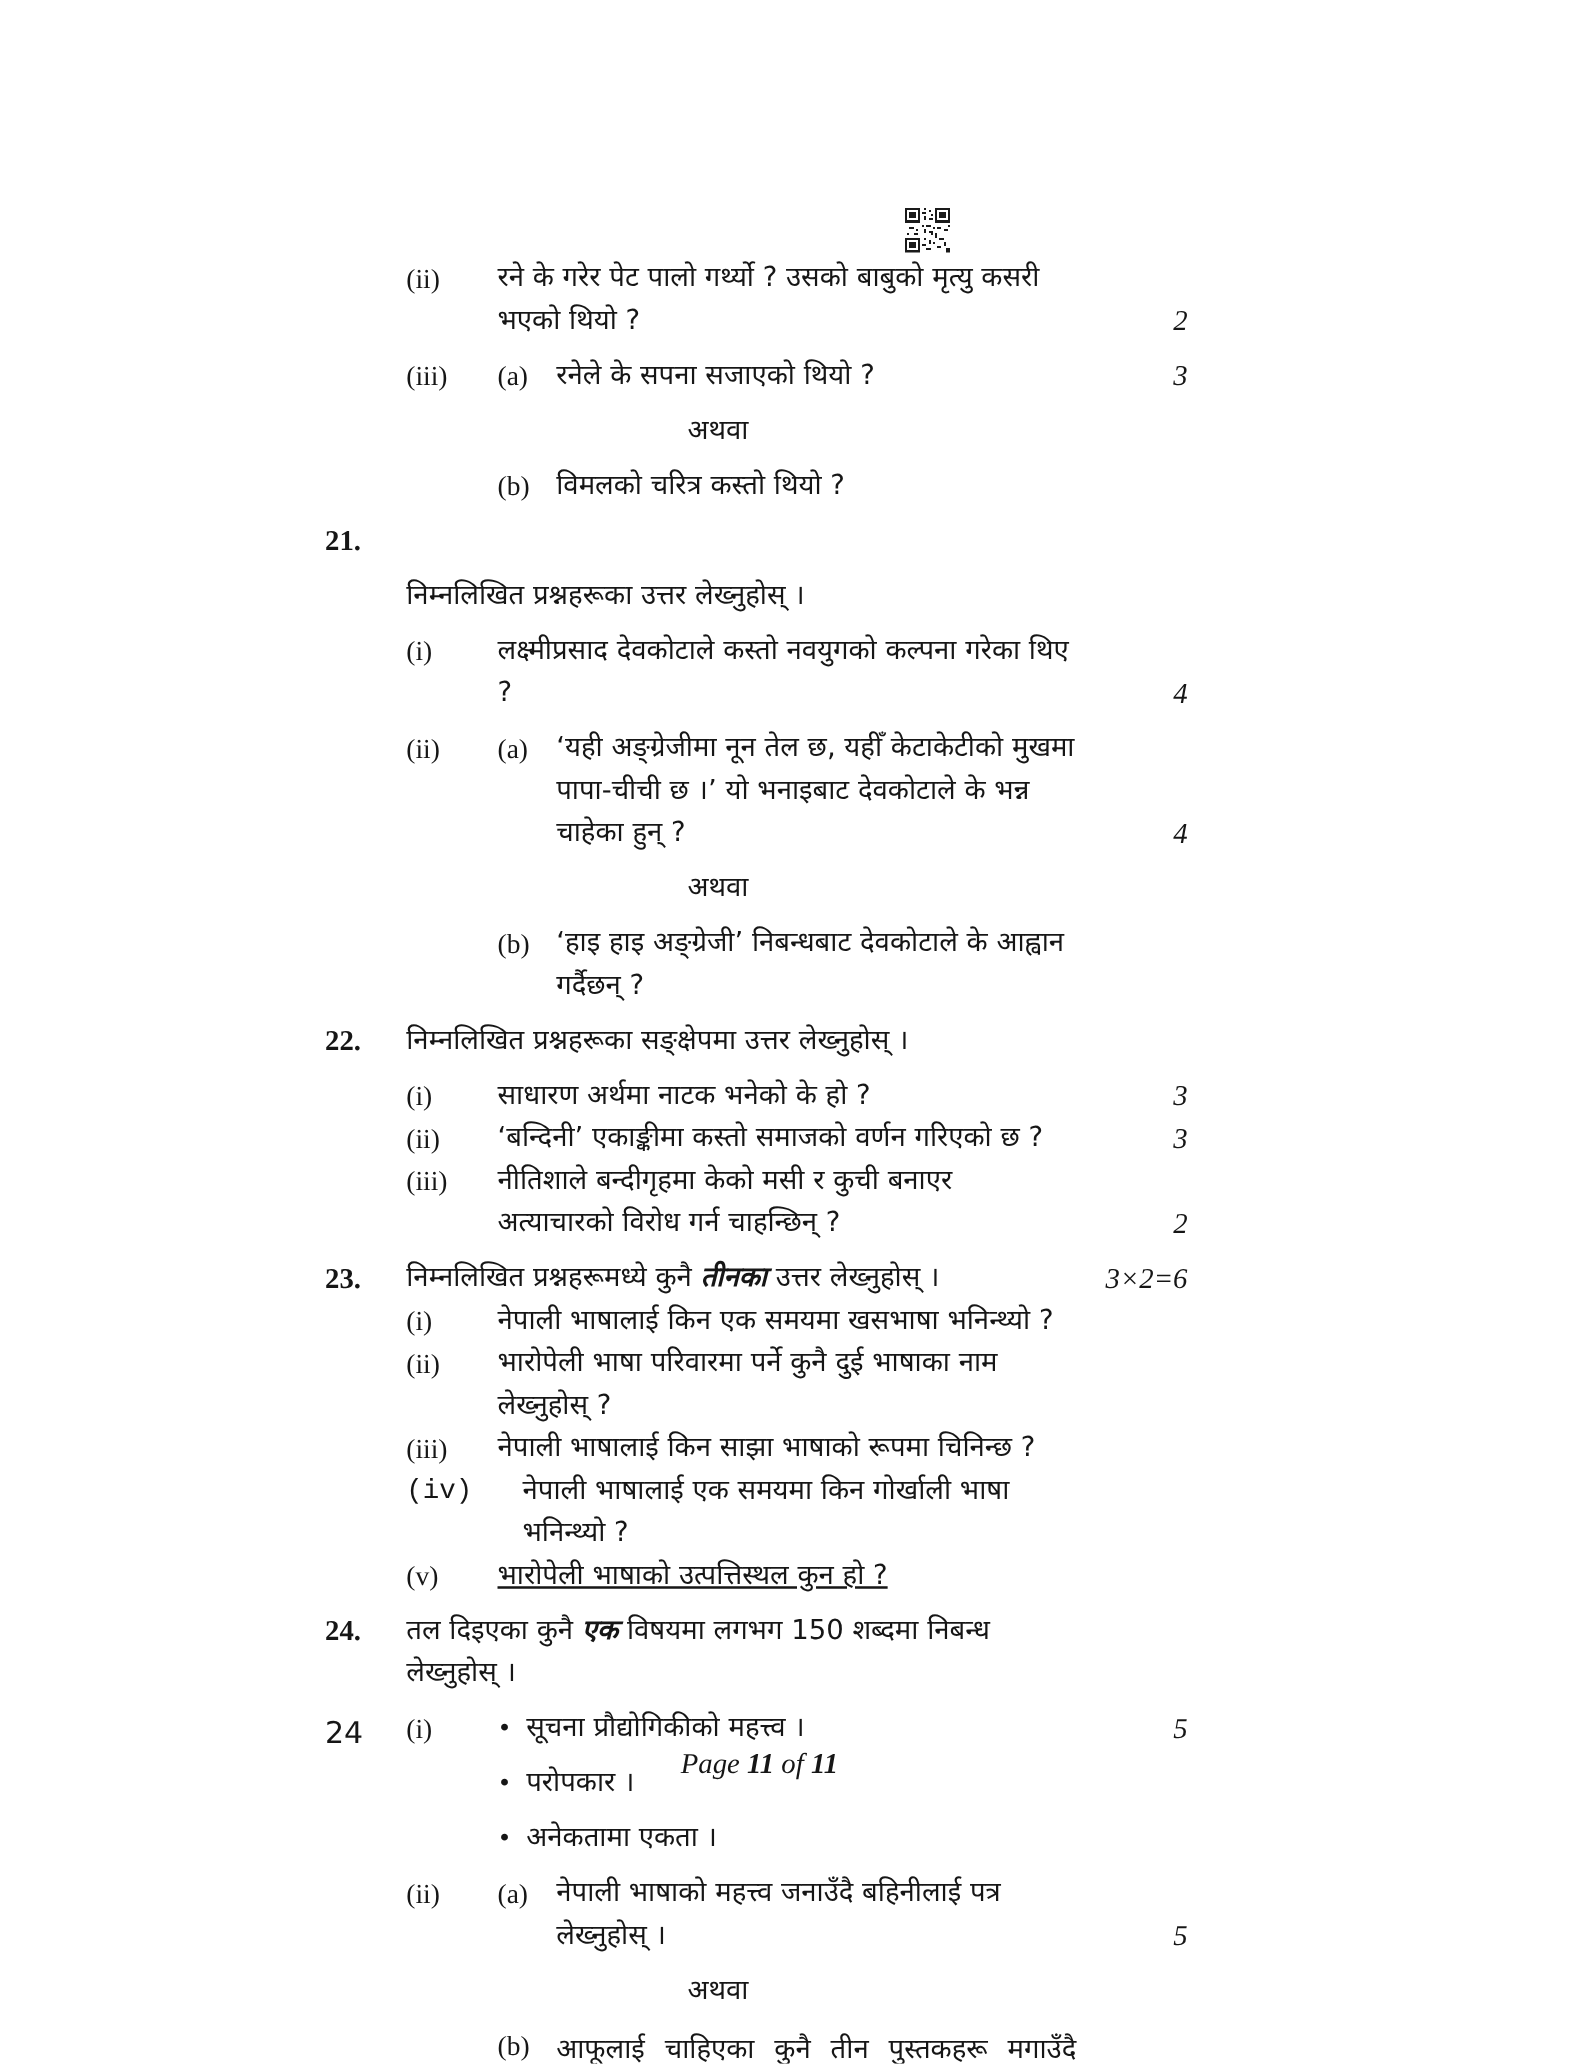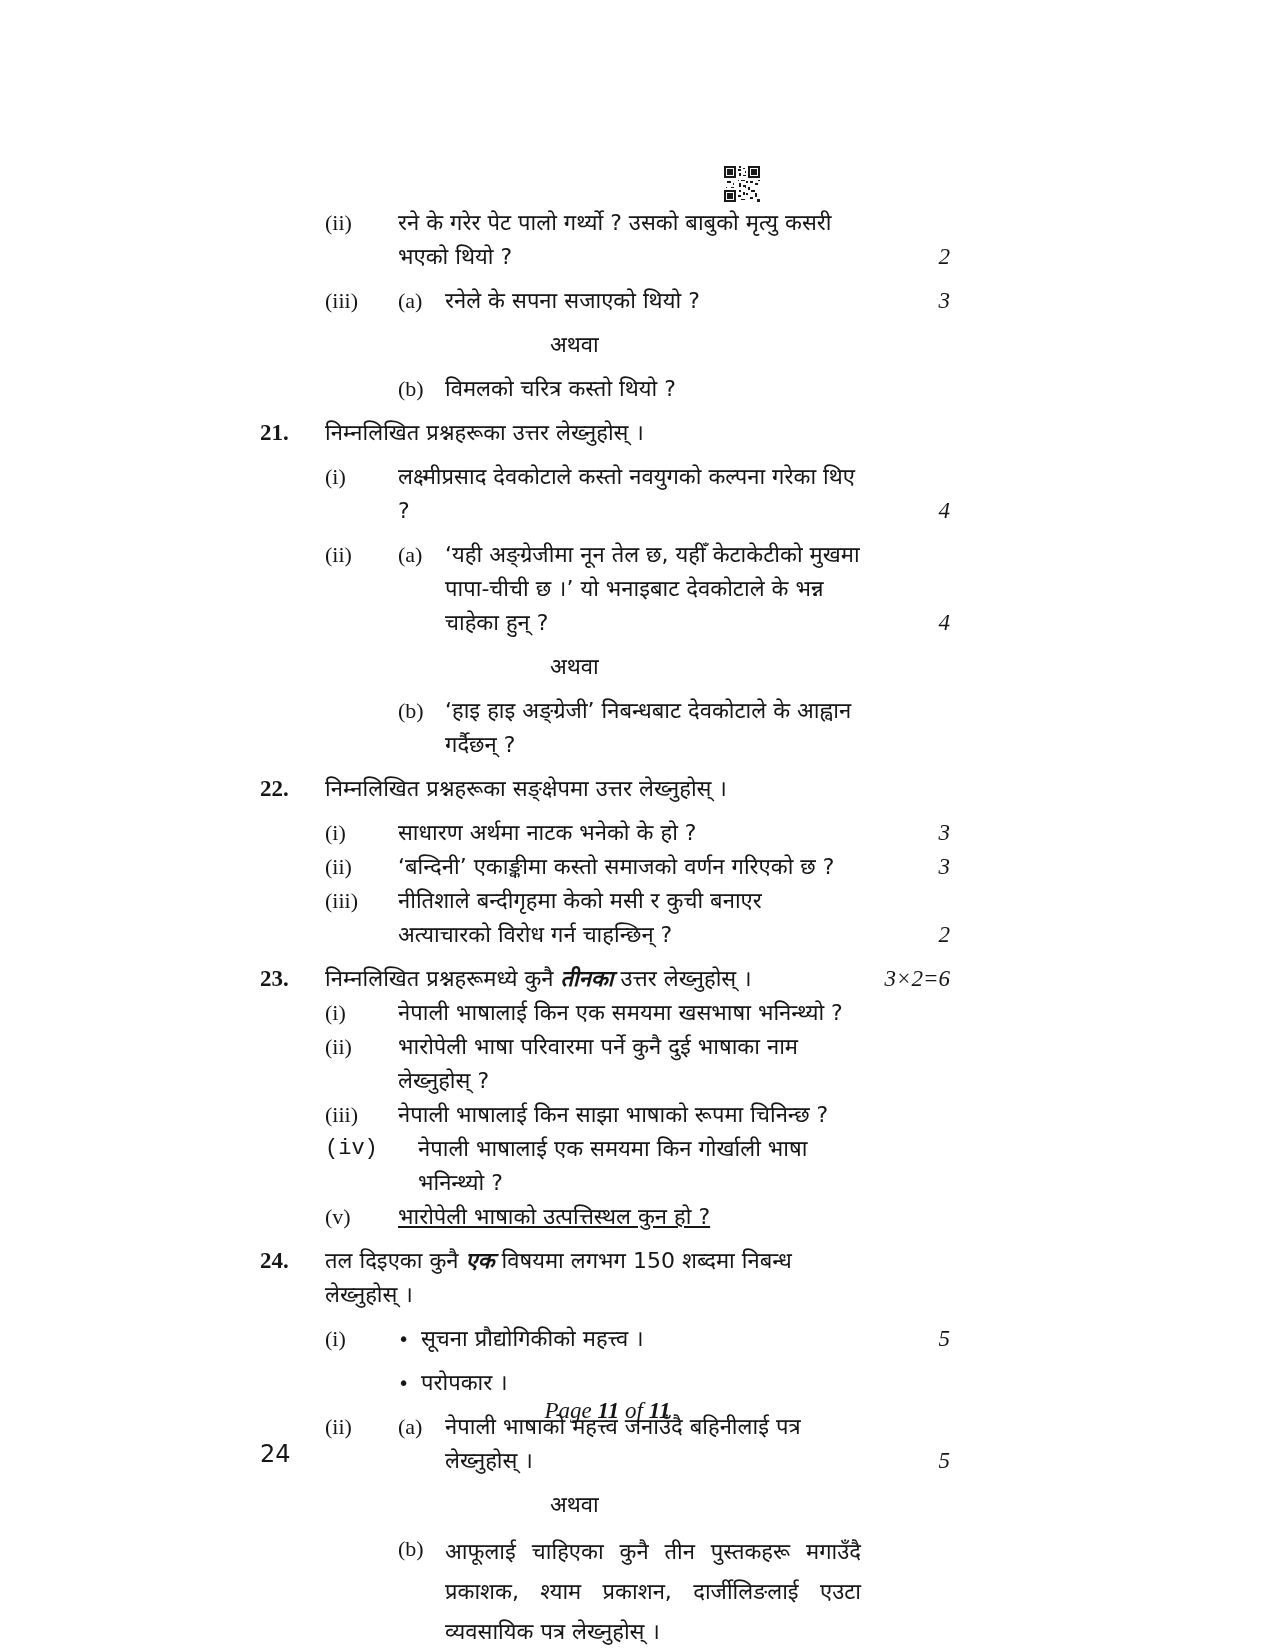--- a/index.html
+++ b/index.html
@@ -60,21 +60,21 @@
     align-self: end;
     font-size: 23px;
   }
   .or-label {
     padding-left: 225px;
     font-weight: normal;
   }
   .footer-left {
     position: absolute;
     left: 140px;
-    top: 1440px;
+    top: 1372px;
     font-size: 24px;
   }
   .footer-center {
     position: absolute;
     left: 0;
     right: 60px;
     top: 1398px;
     text-align: center;
     font-family: "Liberation Serif", "DejaVu Serif", serif;
     font-style: italic;
@@ -151,21 +151,21 @@
       </div>
       <div class="row">
         <div class="cell or-label" style="grid-column: 2 / 5;">अथवा</div>
       </div>
       <div class="row">
         <div class="cell sub" style="grid-column: 3 / 4;">(b)</div>
         <div class="cell qtext" style="grid-column: 4 / 5;">विमलको चरित्र कस्तो थियो ?</div>
       </div>
       <div class="row main">
         <div class="cell num" style="grid-column: 1 / 2;">21.</div>
-        <div class="cell qtext" style="grid-column: 2 / 5;">निम्नलिखित प्रश्नहरूका उत्तर लेख्नुहोस् ।</div>
+        <div class="cell qtext" style="grid-column: 2 / 5; margin-top: 44px;">निम्नलिखित प्रश्नहरूका उत्तर लेख्नुहोस् ।</div>
       </div>
       <div class="row">
         <div class="cell roman" style="grid-column: 2 / 3;">(i)</div>
         <div class="cell qtext" style="grid-column: 3 / 5;">लक्ष्मीप्रसाद देवकोटाले कस्तो नवयुगको कल्पना गरेका थिए ?</div>
         <div class="cell marks" style="grid-column: 5 / 6;">4</div>
       </div>
       <div class="row">
         <div class="cell roman" style="grid-column: 2 / 3;">(ii)</div>
         <div class="cell sub" style="grid-column: 3 / 4;">(a)</div>
         <div class="cell qtext" style="grid-column: 4 / 5;">‘यही अङ्ग्रेजीमा नून तेल छ, यहीँ केटाकेटीको मुखमा पापा-चीची छ ।’ यो भनाइबाट देवकोटाले के भन्न चाहेका हुन् ?</div>
@@ -228,20 +228,23 @@
       </div>
       <div class="row">
         <div class="cell roman" style="grid-column: 2 / 3;">(i)</div>
         <div class="cell qtext" style="grid-column: 3 / 5;"><div class="bullet" style="display: inline-block;">•</div>सूचना प्रौद्योगिकीको महत्त्व ।</div>
         <div class="cell marks" style="grid-column: 5 / 6;">5</div>
       </div>
       <div class="row">
         <div class="cell qtext" style="grid-column: 3 / 5;"><div class="bullet" style="display: inline-block;">•</div>परोपकार ।</div>
       </div>
       <div class="row">
+        <div class="cell qtext" style="grid-column: 3 / 5;"><div class="bullet" style="display: inline-block;">•</div>अनेकतामा एकता ।</div>
+      </div>
+      <div class="row">
         <div class="cell roman" style="grid-column: 2 / 3;">(ii)</div>
         <div class="cell sub" style="grid-column: 3 / 4;">(a)</div>
         <div class="cell qtext" style="grid-column: 4 / 5;">नेपाली भाषाको महत्त्व जनाउँदै बहिनीलाई पत्र लेख्नुहोस् ।</div>
         <div class="cell marks" style="grid-column: 5 / 6;">5</div>
       </div>
       <div class="row">
         <div class="cell or-label" style="grid-column: 2 / 5;">अथवा</div>
       </div>
       <div class="row wide">
         <div class="cell sub" style="grid-column: 3 / 4;">(b)</div>

